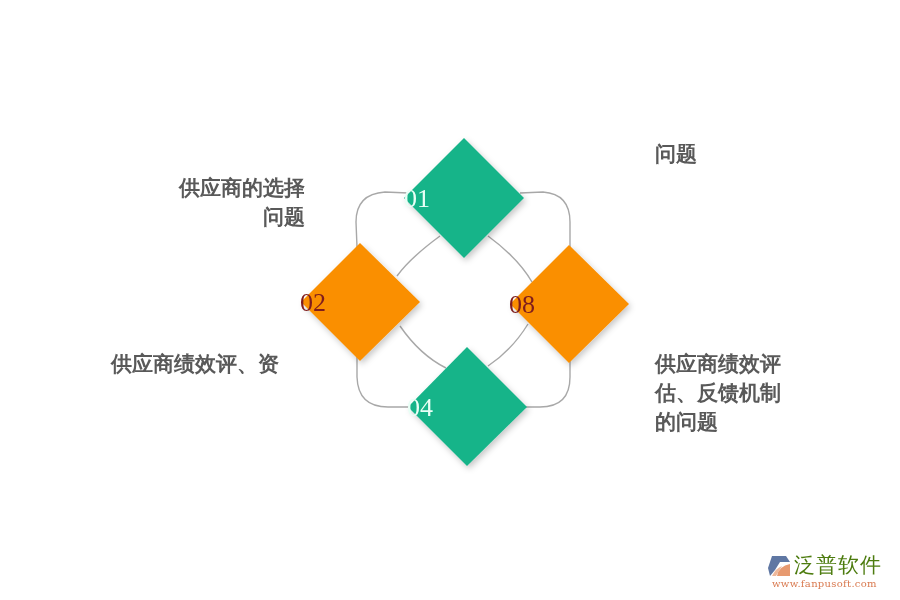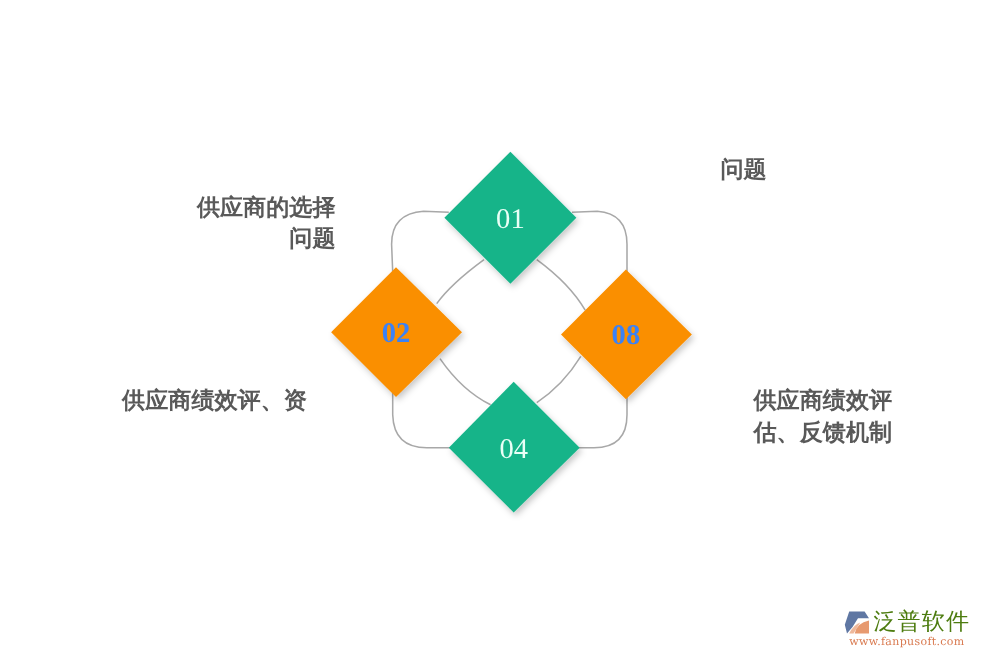--- a/index.html
+++ b/index.html
@@ -29,33 +29,32 @@
       line-height: 29px;
       color: #595959;
       letter-spacing: 0px;
     }
     .label span { display: block; white-space: nowrap; }
     .label.left { text-align: right; }
     .label.right { text-align: left; }
     #label-1 { right: 595px; top: 140px; margin-top: 34px; }
     #label-2 { left: 655px; top: 140px; }
     #label-3 { right: 621px; top: 350px; }
-    #label-4 { left: 655px; top: 350px; margin-left: 30px; }
+    #label-4 { left: 655px; top: 350px; }
 
     .num {
       position: absolute;
       width: 120px;
-      text-align: center;
       font-family: "Liberation Serif", "DejaVu Serif", serif;
       font-size: 26px;
       line-height: 30px;
       color: #ffffff;
     }
     .num.green { color: #e9fff6; }
-    .num.orange { color: #3b82f6; font-weight: bold; }
+    .num.orange { color: #7f1d1d; }
 
     .logo {
       position: absolute;
       left: 766px;
       top: 552px;
       width: 130px;
       height: 40px;
     }
     .logo-mark {
       position: absolute;
@@ -135,20 +134,21 @@
 </div>
 <div class="label right" id="label-2">
   <span>问题</span>
 </div>
 <div class="label left" id="label-3">
   <span>供应商绩效评、资</span>
 </div>
 <div class="label right" id="label-4">
   <span>供应商绩效评</span>
   <span>估、反馈机制</span>
+  <span>的问题</span>
 </div>
 
 <div class="logo">
   <svg class="logo-mark" viewBox="0 0 26 24" xmlns="http://www.w3.org/2000/svg">
     <polygon points="6,2 20,2 24,8 14,8 9,16 4,22 2,14" fill="#5f77a3"></polygon>
     <path d="M 11 22 Q 13 12 24 10 L 24 22 Z" fill="#e79a70"></path>
     <path d="M 6 22 Q 10 14 16 12 L 10 22 Z" fill="#e79a70" opacity="0.7"></path>
   </svg>
   <div class="logo-name">泛普软件</div>
   <div class="logo-url">www.fanpusoft.com</div>

